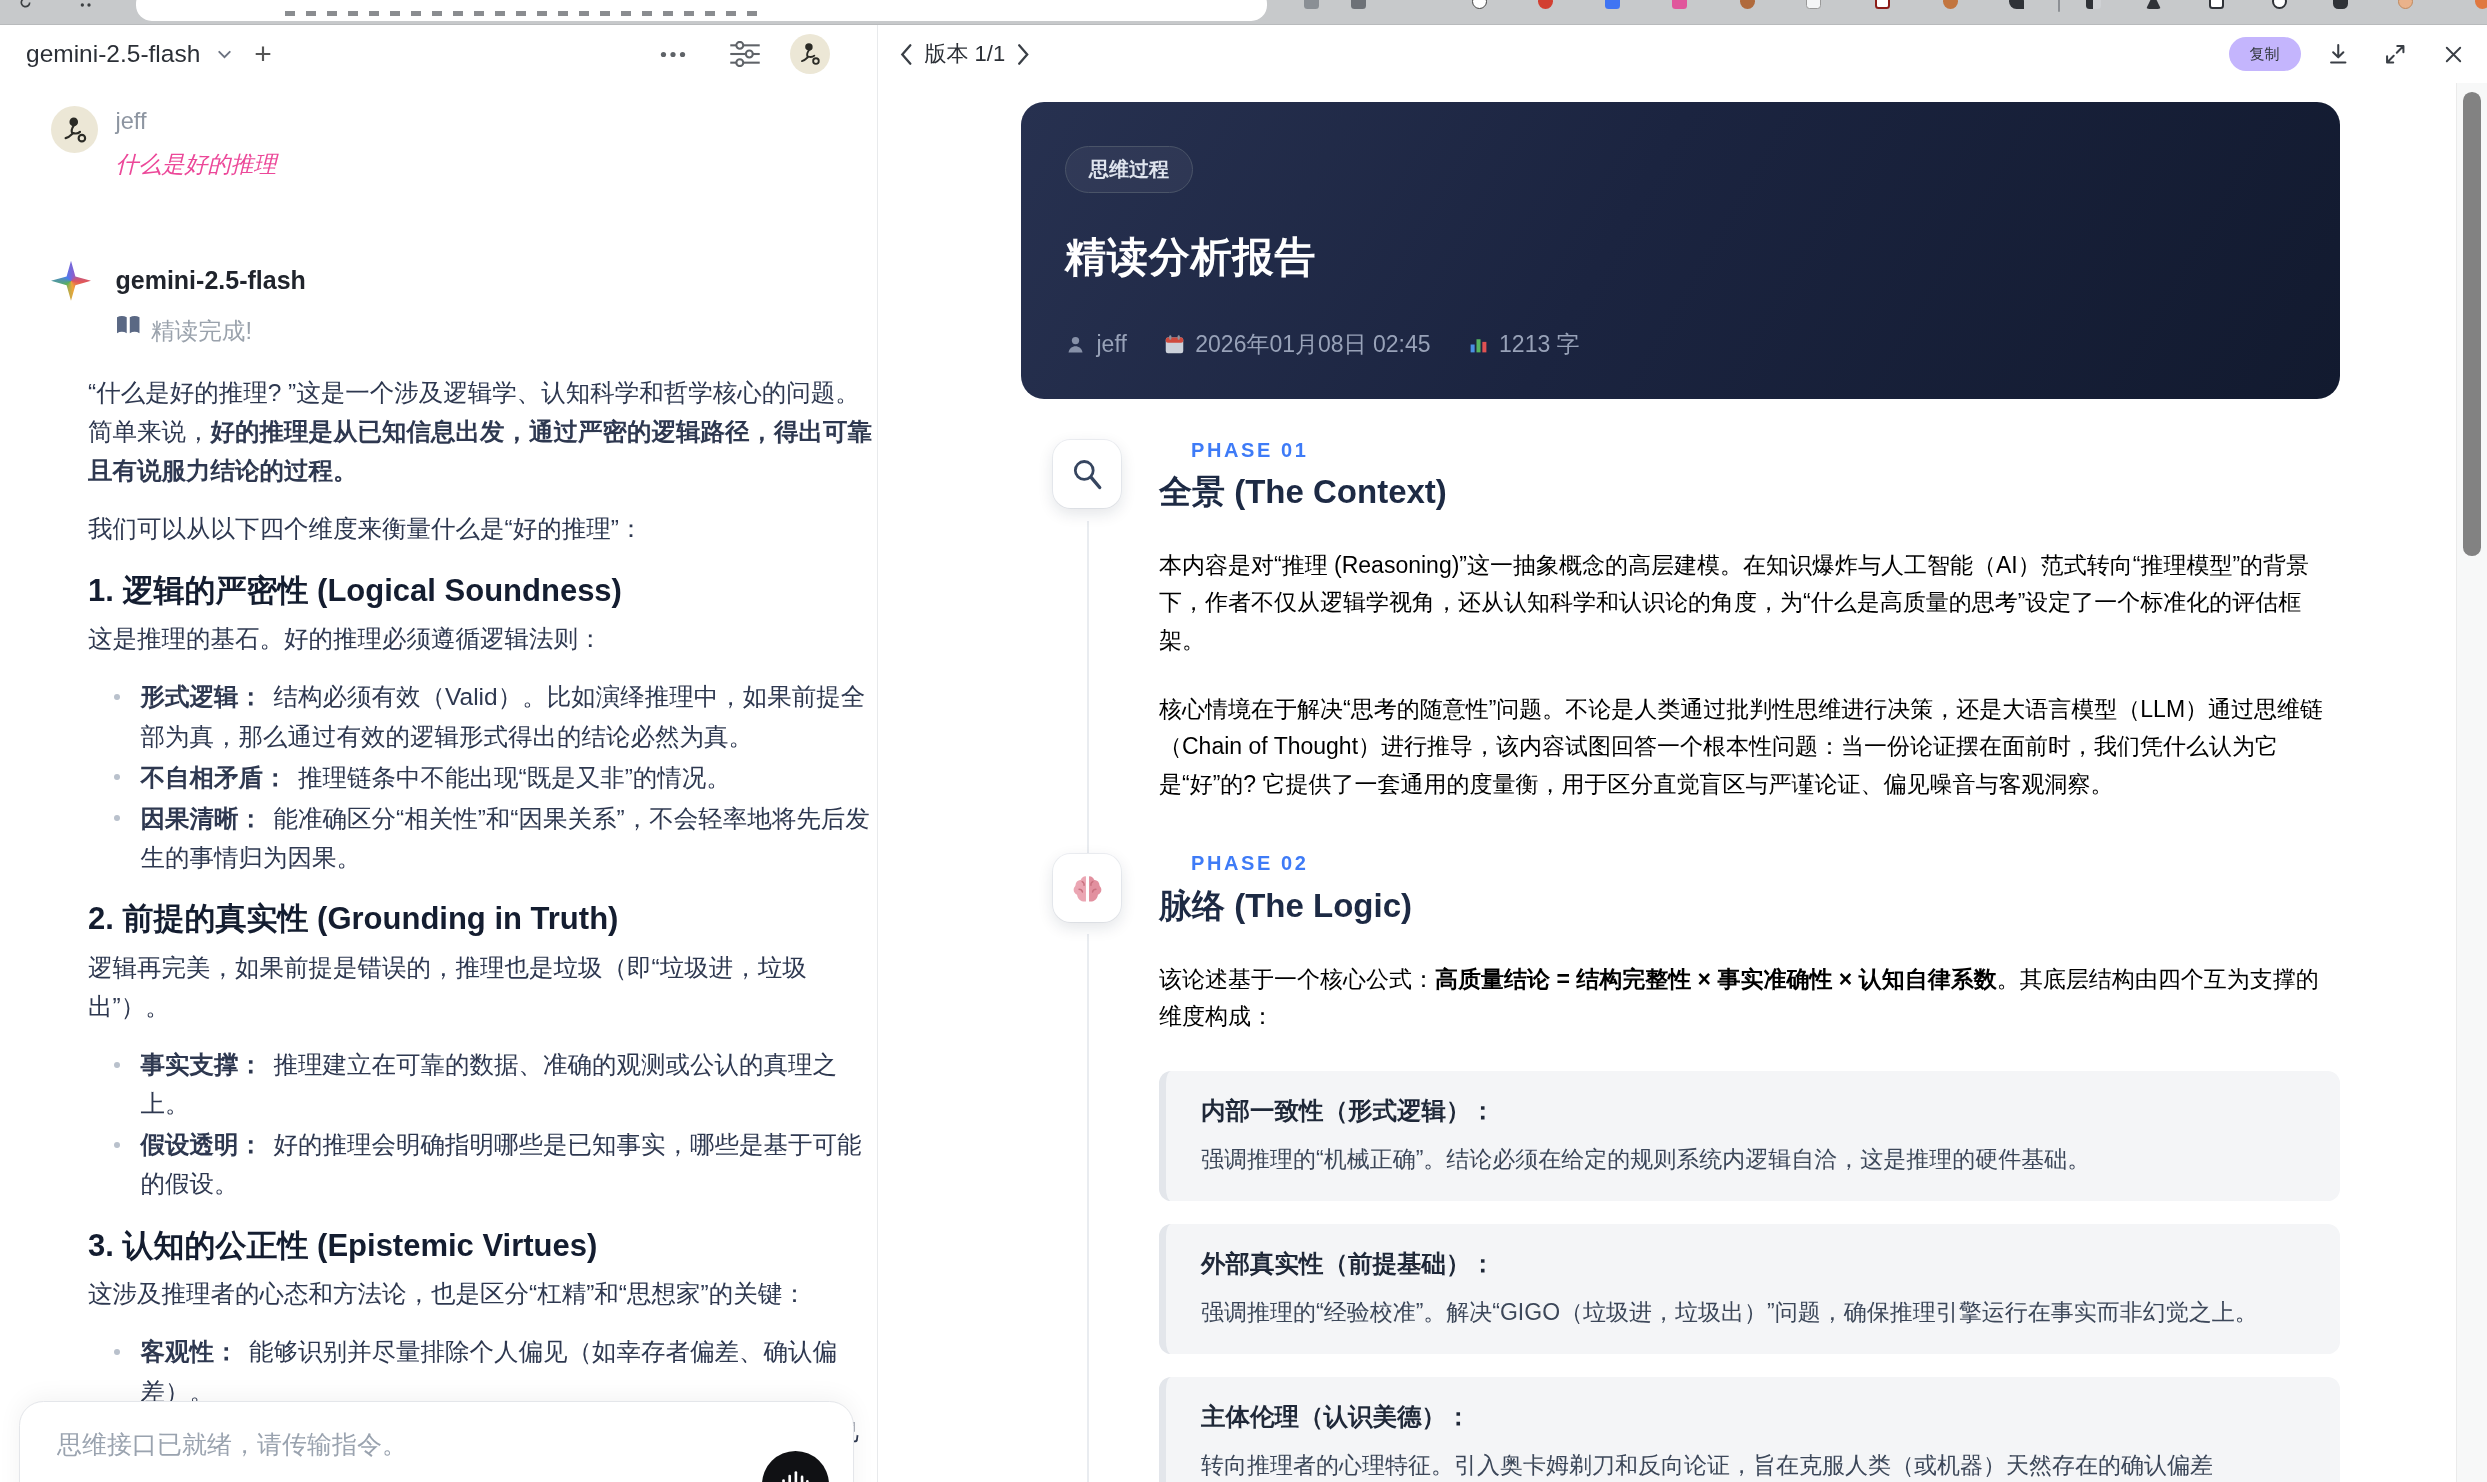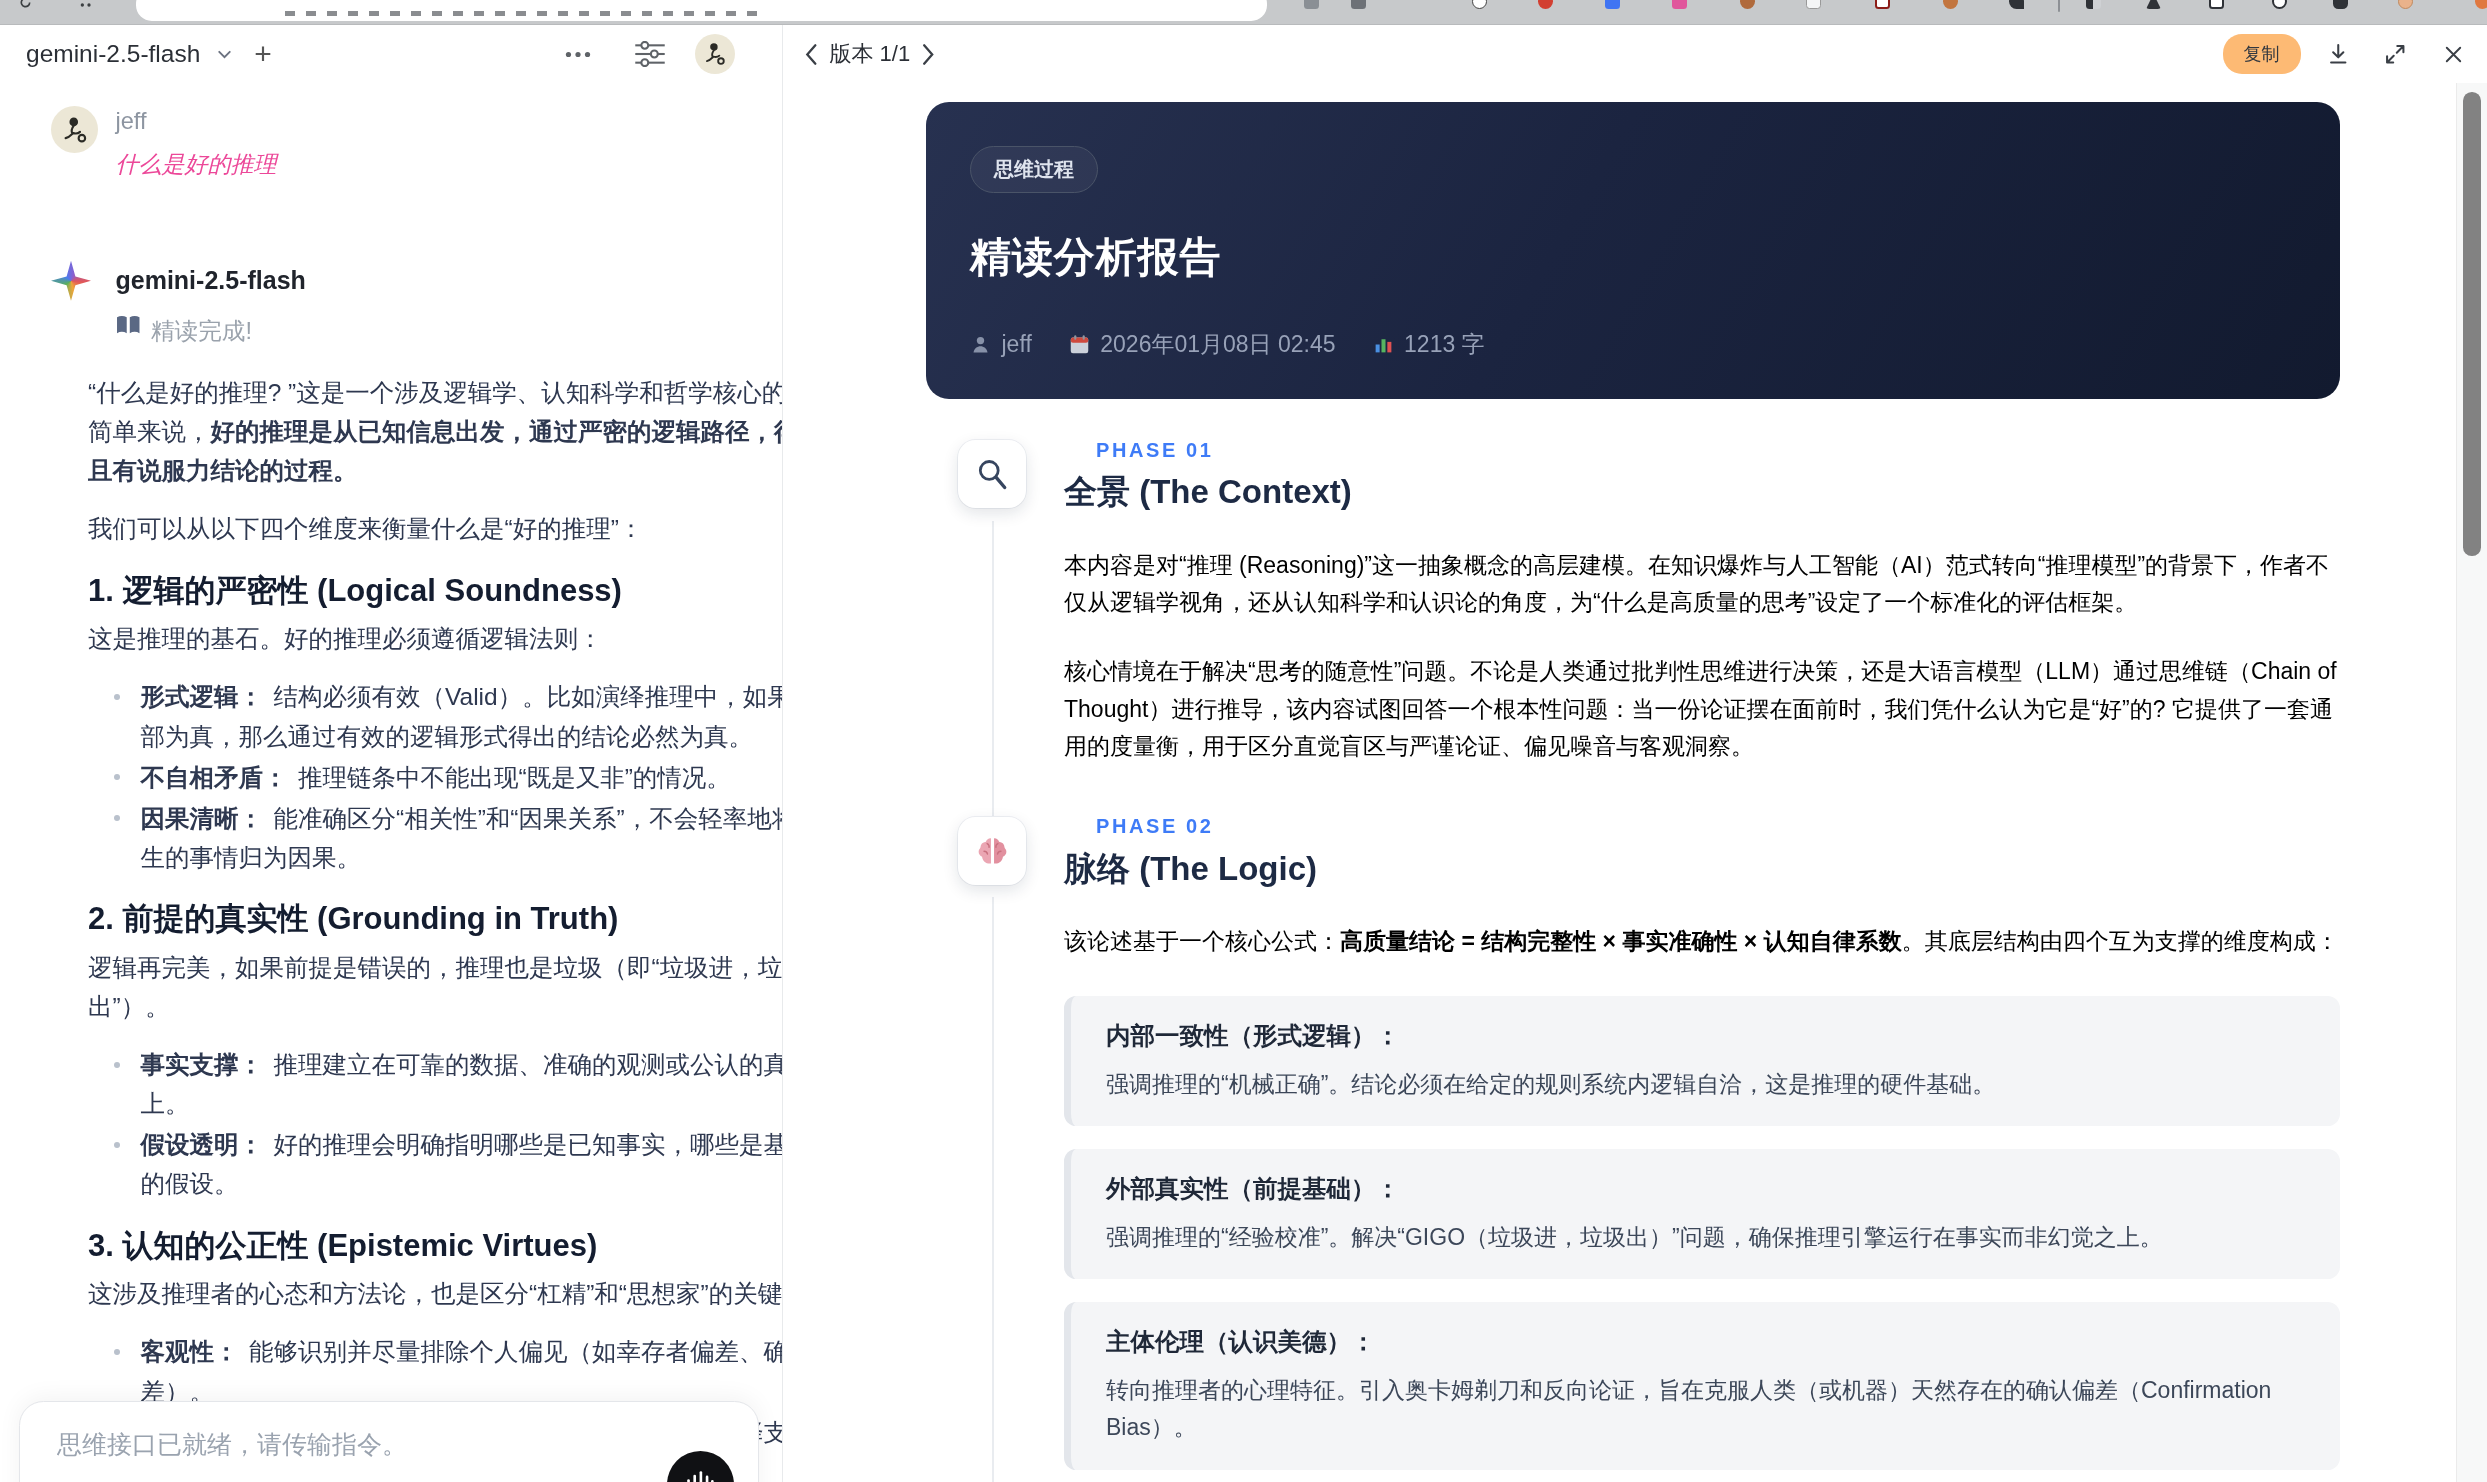--- a/index.html
+++ b/index.html
@@ -13,21 +13,21 @@
     background: #fff; border-radius: 15.8px; }
   .url-trace { position: absolute; left: 149px; bottom: 4.4px; width: 473px; height: 5.3px; opacity: .65;
     background: repeating-linear-gradient(90deg,#4b4f54 0 10.5px, transparent 10.5px 21px); }
   .bicon { position: absolute; top: -6.1px; width: 15px; height: 15px; border-radius: 3.5px; }
   .bicon.round { border-radius: 50%; }
 
   
   .app { position: absolute; top: 25px; left: 0; right: 0; bottom: 0; display: flex; background: #fff; }
 
   
-  .chat-pane { width: 783px; flex: none; position: relative; background: #fff;
+  .chat-pane { width: 878px; flex: none; position: relative; background: #fff;
     border-right: 0.9px solid #e8eaec; overflow: hidden; }
   .chat-header { height: 58px; display: flex; align-items: center; padding: 0 47px 0 26px; }
   .chat-title { font-size: 24.5px; color: #2b2f36; }
   .hbtn { display: inline-flex; align-items: center; justify-content: center; margin-left: 14px; cursor: pointer; }
   .chat-header .right { margin-left: auto; display: flex; align-items: center; gap: 30px; }
   .avatar { width: 40px; height: 40px; border-radius: 50%; background: #ece7d6;
     display: flex; align-items: center; justify-content: center; overflow: hidden; }
 
   .chat-scroll { position: absolute; top: 58px; left: 0; right: 0; bottom: 0;
     overflow: hidden; padding: 23px 51px 0 51px; }
@@ -63,21 +63,21 @@
   .composer input::placeholder { color: #9aa3af; }
   .voice-btn { position: absolute; right: 24.5px; top: 49px; width: 67px; height: 67px; border-radius: 50%;
     background: #101114; display: flex; align-items: flex-start; justify-content: center; padding-top: 17.5px; cursor: pointer; }
 
   
   .report-pane { flex: 1; position: relative; background: #fff; overflow: hidden; }
   .report-header { height: 58px; display: flex; align-items: center; padding: 0 14px 0 19px; }
   .version-group { display: flex; align-items: center; gap: 10px; }
   .version-label { font-size: 22px; color: #2b2f36; }
   .report-header .right { margin-left: auto; display: flex; align-items: center; gap: 17.5px; }
-  .copy-btn { background: #fdba74; border-radius: 19px; padding: 7.9px 21px; font-size: 18px; color: #33383f; cursor: pointer; }
+  .copy-btn { background: #c4b5fd; border-radius: 19px; padding: 7.9px 21px; font-size: 15px; color: #33383f; cursor: pointer; }
   .icon-btn { width: 40px; height: 37px; display: flex; align-items: center; justify-content: center;
     border-radius: 8.8px; cursor: pointer; }
 
   .report-scroll { position: absolute; top: 58px; left: 0; right: 31.5px; bottom: 0;
     overflow: hidden; padding: 19px 116px 0 143px; }
 
   .hero { border-radius: 23px; padding: 44px 49px 39px 44px; color: #fff;
     background: linear-gradient(120deg, #273150 0%, #1b2440 45%, #121a2f 100%); }
   .hero-badge { display: inline-block; font-size: 20px; font-weight: 700; color: #dfe4ee;
     background: rgba(255,255,255,.05); border: 1.8px solid #4a5468; border-radius: 874px; padding: 8.8px 23px; }

